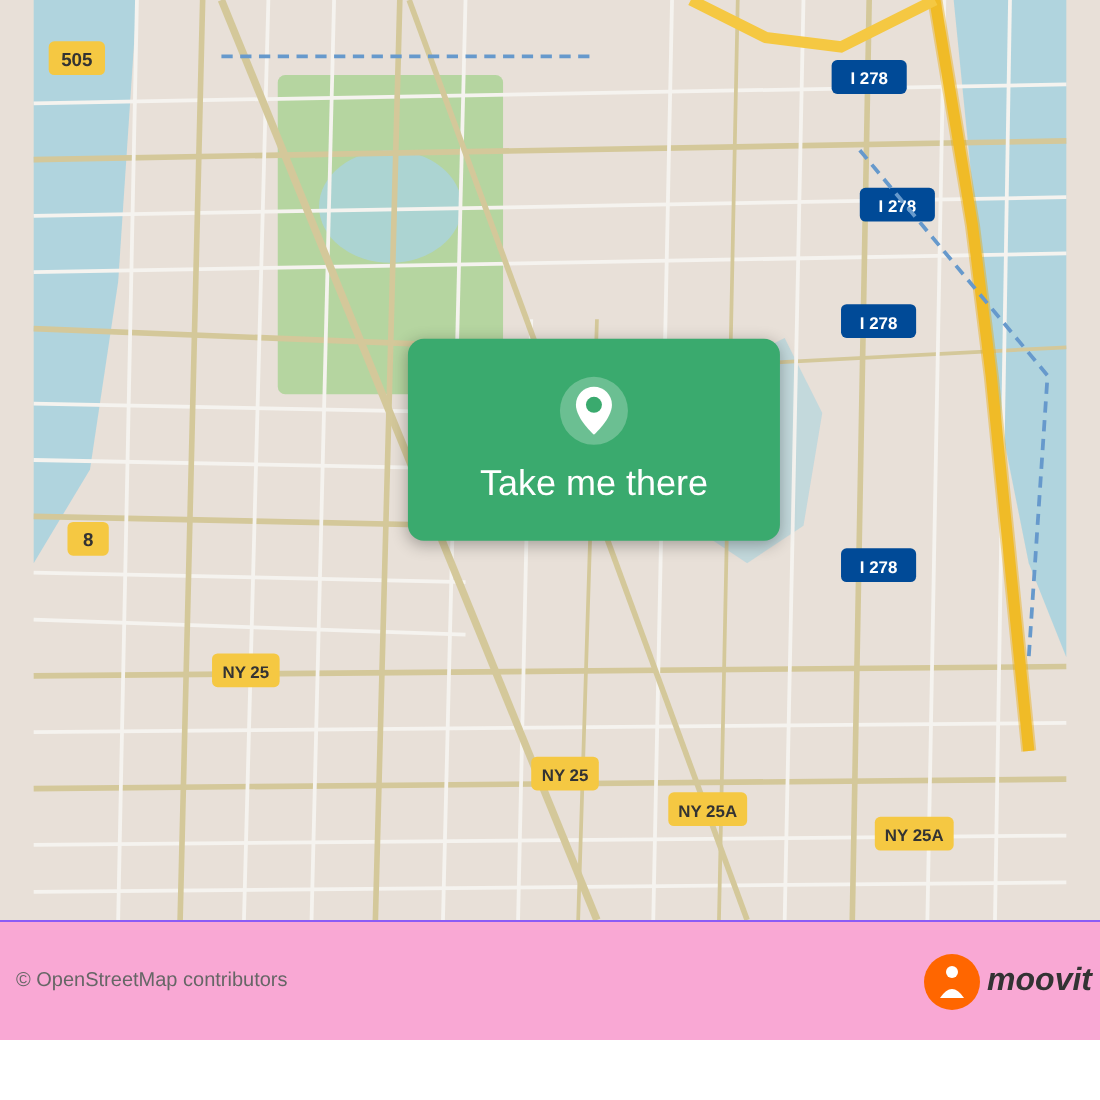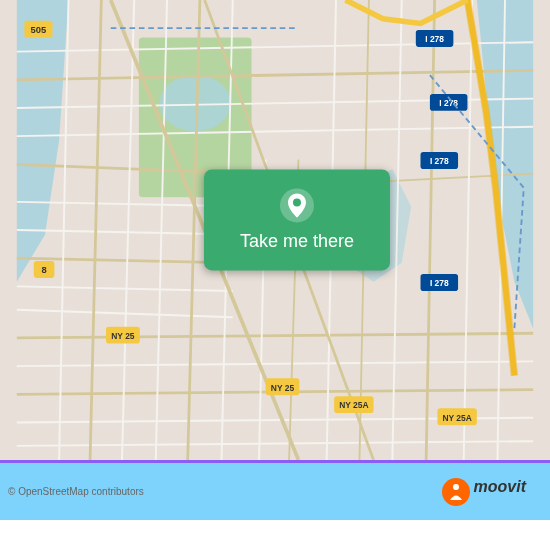--- a/index.html
+++ b/index.html
@@ -58,26 +58,26 @@
 
     .location-pin-icon {
       width: 36px;
       height: 36px;
     }
 
     
     #bottom-bar {
       width: 550px;
       height: 60px;
-      background-color: #7dd3fc;
-      border-top: 3px solid #8b5cf6;
+      background-color: #f9a8d4;
+      border-top: 1px solid #8b5cf6;
       display: flex;
       align-items: center;
       justify-content: space-between;
-      padding: 0 24px 0 8px;
+      padding: 0 4px 0 8px;
     }
 
     #address-section {
       display: flex;
       flex-direction: column;
       gap: 2px;
     }
 
     #address-text {
       font-size: 13px;
@@ -85,20 +85,21 @@
       font-weight: 400;
     }
 
     #copyright-text {
       font-size: 10px;
       color: #666;
     }
 
     #moovit-logo {
       display: flex;
+      align-items: center;
       gap: 4px;
     }
 
     .moovit-icon {
       width: 28px;
       height: 28px;
     }
 
     #moovit-text {
       font-size: 16px;

